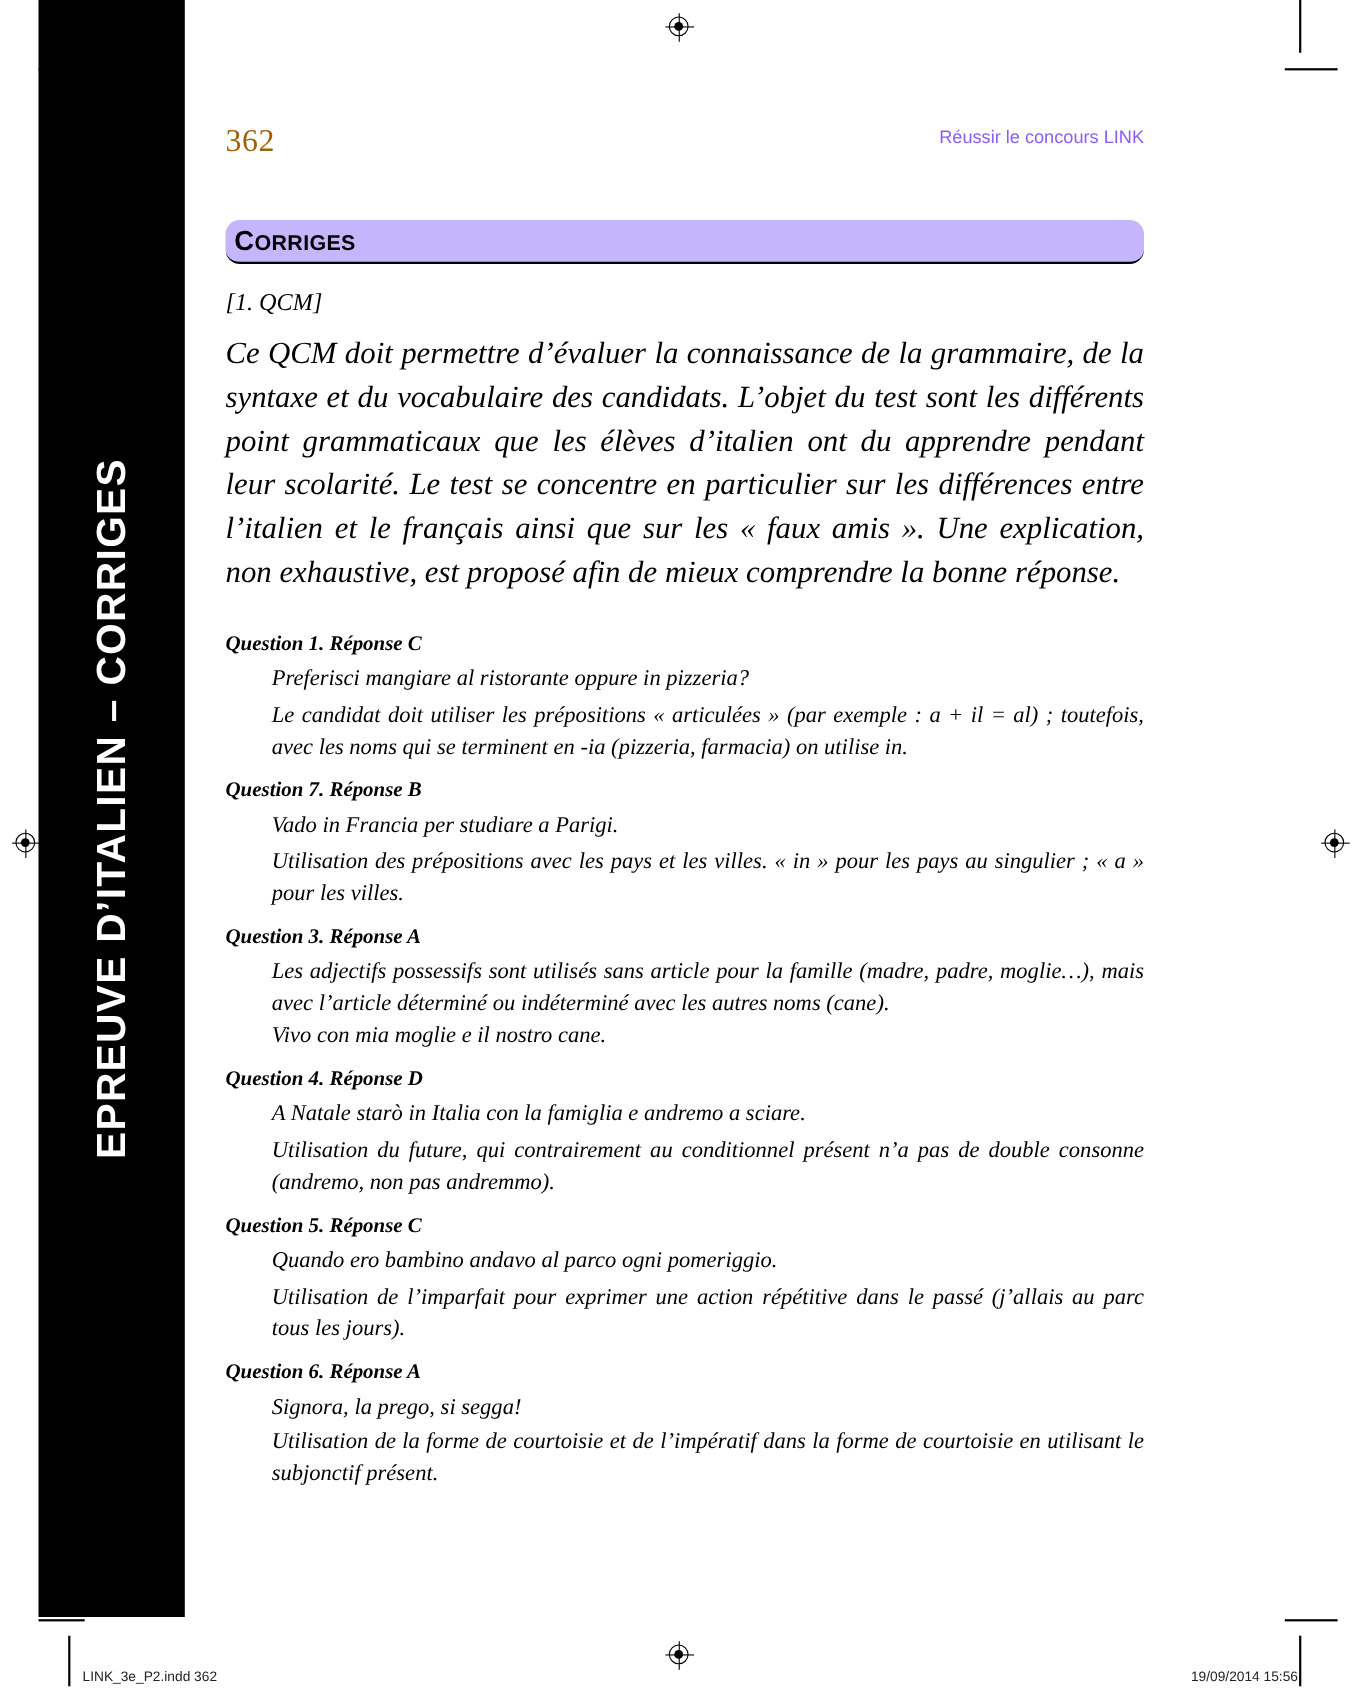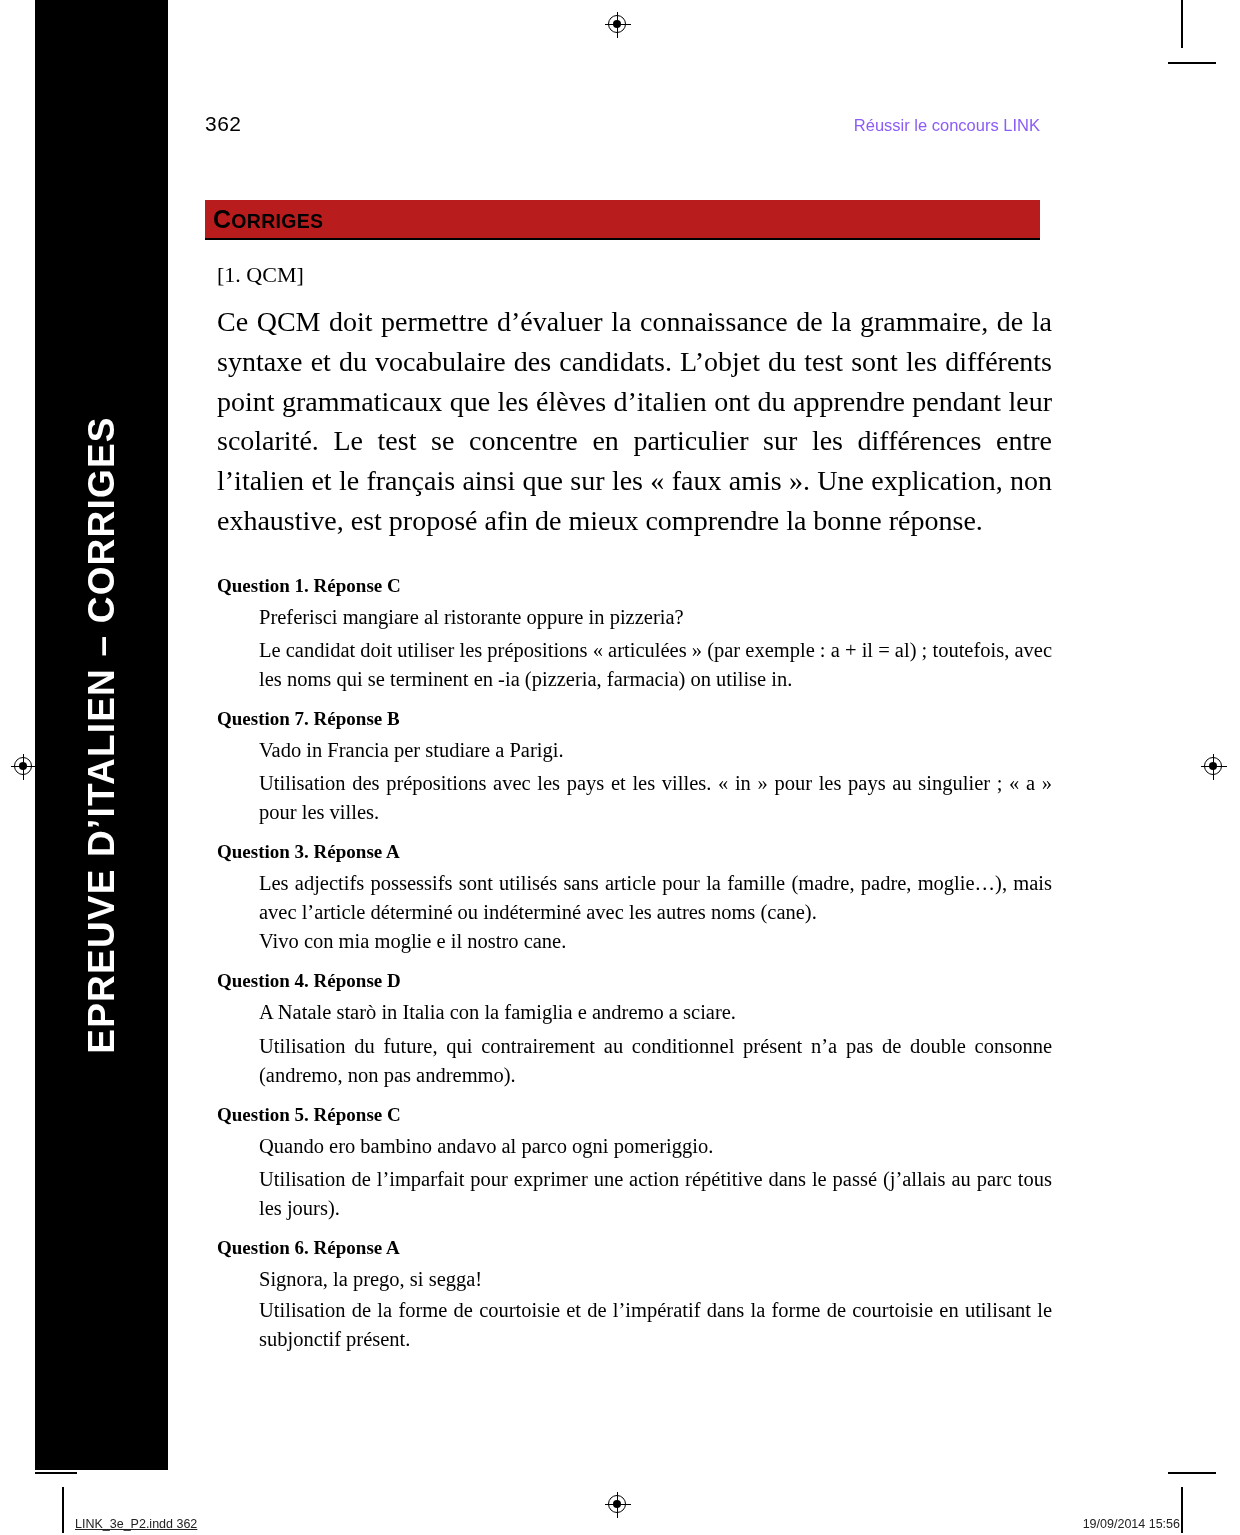--- a/index.html
+++ b/index.html
@@ -91,62 +91,64 @@
     left: 0;
     width: 835px;
     font-family: "Liberation Sans", sans-serif;
     font-size: 17px;
     color: #3a3a3a;
   }
   .folio {
     position: absolute;
     left: 0;
     top: 0;
-    font-family: Liberation Sans, sans-serif;
-    font-size: 21px;
-    color: #000000;
+    font-family: Liberation Serif, serif;
+    font-size: 29px;
+    color: #a16207;
     letter-spacing: 0.5px;
   }
   .head-right {
     position: absolute;
     right: 0;
     top: 4px;
     font-size: 16.5px;
     color: #8b5cf6;
     font-family: "Liberation Sans", sans-serif;
   }
 
   .section-bar {
     position: absolute;
     top: 200px;
     left: 0;
     width: 835px;
     height: 38px;
-    background: #b91c1c;
+    background: #c4b5fd;
     border-bottom: 2.5px solid #000;
     box-sizing: content-box;
+    border-radius: 13px;
   }
   .section-bar-label {
     position: absolute;
     left: 8px;
     top: 5px;
     font-family: "Liberation Sans", sans-serif;
     font-weight: bold;
     font-size: 25px;
     letter-spacing: 0.3px;
   }
   .section-bar-label .sc {
     font-size: 19.5px;
   }
 
   .body-area {
     position: absolute;
     top: 262px;
-    left: 12px;
+    left: 0;
     width: 835px;
+    font-style: italic;
   }
 
   .qcm-title {
     font-size: 22px;
     margin: 0 0 14px 0;
   }
 
   p.intro {
     font-size: 28px;
     line-height: 1.42;
@@ -184,21 +186,20 @@
     left: 0;
     width: 1240px;
     font-family: "Liberation Sans", sans-serif;
     font-size: 12.5px;
     color: #222;
   }
   .footer .left {
     position: absolute;
     left: 75px;
     top: 0;
-    text-decoration: underline;
   }
   .footer .right {
     position: absolute;
     right: 60px;
     top: 0;
   }
 </style>
 </head>
 <body>
 

